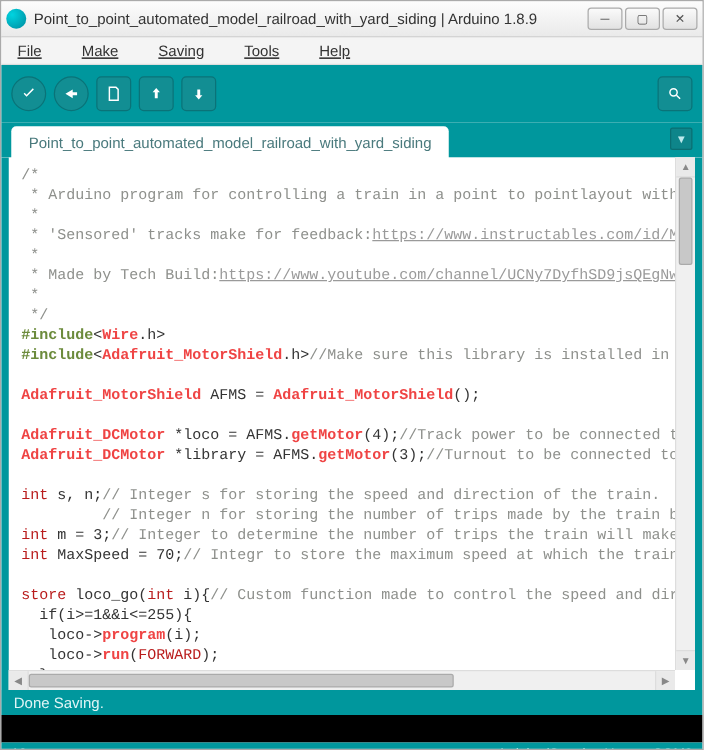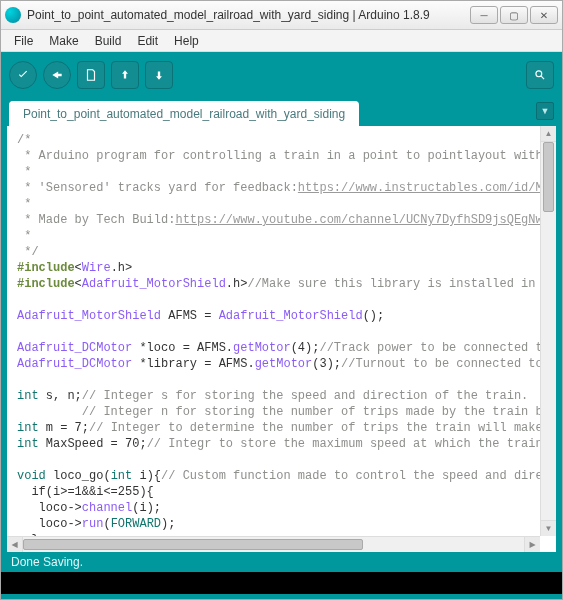--- a/index.html
+++ b/index.html
@@ -2,37 +2,37 @@
 <html><head>
 <meta charset="utf-8">
 <style>
 * { margin: 0; padding: 0; box-sizing: border-box; }
 body { font-family: sans-serif; font-size: 12px; width: 563px; height: 600px; overflow: hidden; background: #f0f0f0; border: 1px solid #aaa; }
 .titlebar { height: 26px; background: linear-gradient(#fcfcfc, #eaeaea); border-bottom: 1px solid #ccc; display: flex; align-items: center; padding: 14px 4px; }
 .app-icon { width: 16px; height: 16px; border-radius: 50%; background: radial-gradient(circle at 30% 30%, #00d4e0, #008a9e); margin-right: 6px; }
 .title-text { flex: 1; font-size: 12px; color: #333; white-space: nowrap; overflow: hidden; text-overflow: ellipsis; }
 .win-controls { display: flex; gap: 2px; }
 .win-btn { width: 28px; height: 18px; background: linear-gradient(#fafafa,#e2e2e2); border: 1px solid #aaa; border-radius: 3px; display: flex; align-items: center; justify-content: center; font-size: 10px; color: #555; cursor: pointer; }
-.menubar { height: 22px; background: #f4f4f4; border-bottom: 1px solid #ddd; display: flex; align-items: center; padding: 0 6px; gap: 2px; }
+.menubar { height: 22px; background: #f4f4f4; border-bottom: 1px solid #ddd; display: flex; align-items: center; padding: 0 6px; gap: 18px; text-decoration: underline; }
 .menu-item { padding: 2px 7px; font-size: 12px; color: #333; cursor: pointer; }
 .toolbar { height: 46px; background: #00979d; display: flex; align-items: center; padding: 0 8px; gap: 6px; }
 .tb-btn { width: 28px; height: 28px; border-radius: 50%; background: #128e93; border: 1px solid #0a7378; display: flex; align-items: center; justify-content: center; cursor: pointer; }
 .tb-btn.sq { border-radius: 4px; }
 .tb-btn svg { width: 14px; height: 14px; }
 .tb-spacer { flex: 1; }
 .tabstrip { height: 28px; background: #00979d; display: flex; align-items: flex-end; padding: 0 8px; position: relative; }
 .tab { background: #fff; border-radius: 4px 4px 0 0; padding: 6px 14px; font-size: 12px; color: #4a7a7d; cursor: pointer; position: relative; top: 1px; }
 .tab-menu { position: absolute; right: 8px; top: 4px; width: 18px; height: 18px; background: #0e858a; border: 1px solid #0a6e72; border-radius: 2px; display: flex; align-items: center; justify-content: center; cursor: pointer; color: #bde9ec; font-size: 9px; }
 .editor-wrap { position: relative; background: #fff; height: 426px; border-left: 6px solid #00979d; border-right: 6px solid #00979d; }
 .editor { position: absolute; inset: 0; overflow: hidden; padding: 6px 10px; font-family: "Courier New", monospace; font-size: 12px; line-height: 16px; white-space: pre; color: #333; }
 .editor .cm { color: #8e908c; }
 .editor .inc { color: #6c8b3c; font-weight: bold; }
 .editor .lk { color: #9a9a9a; text-decoration: underline; }
-.editor .bl { color: #0f766e; margin-top: 20px; }
-.editor .af { color: #8b5cf6; }
+.editor .bl { color: #b91c1c; margin-top: 20px; }
+.editor .af { color: #ef4444; font-weight: bold; }
 .vscroll { position: absolute; right: 0; top: 0; bottom: 16px; width: 16px; background: #f0f0f0; border-left: 1px solid #ddd; }
 .vscroll-thumb { position: absolute; left: 2px; right: 2px; top: 16px; height: 70px; background: #c8c8c8; border: 1px solid #aaa; border-radius: 2px; }
 .vscroll-arr { position: absolute; left: 0; right: 0; height: 16px; display:flex; align-items:center; justify-content:center; font-size:8px; color:#888; background:#eaeaea; }
 .vscroll-arr.top { top:0; border-bottom:1px solid #ddd; }
 .vscroll-arr.bot { bottom:0; border-top:1px solid #ddd; }
 .hscroll { position: absolute; left: 0; right: 16px; bottom: 0; height: 16px; background: #f0f0f0; border-top: 1px solid #ddd; }
 .hscroll-thumb { position: absolute; top: 2px; bottom: 2px; left: 16px; width: 340px; background: #c8c8c8; border: 1px solid #aaa; border-radius: 2px; }
 .hscroll-arr { position: absolute; top:0; bottom:0; width:16px; display:flex; align-items:center; justify-content:center; font-size:8px; color:#888; background:#eaeaea; }
 .hscroll-arr.l { left:0; border-right:1px solid #ddd; }
 .hscroll-arr.r { right:0; border-left:1px solid #ddd; }
@@ -50,22 +50,22 @@
   <div class="win-controls">
     <div class="win-btn">─</div>
     <div class="win-btn">▢</div>
     <div class="win-btn">✕</div>
   </div>
 </div>
 
 <div class="menubar">
   <div class="menu-item">File</div>
   <div class="menu-item">Make</div>
-  <div class="menu-item">Build</div>
-  <div class="menu-item">Edit</div>
+  <div class="menu-item">Saving</div>
+  <div class="menu-item">Tools</div>
   <div class="menu-item">Help</div>
 </div>
 
 <div class="toolbar">
   <div class="tb-btn">
       <svg viewBox="0 0 24 24">
         <path fill="#fff" d="M9 16l-4-4 1.4-1.4L9 13.2l8.6-8.6L19 6z"></path>
       </svg>
     </div>
   <div class="tb-btn">
@@ -99,41 +99,41 @@
 
 <div class="tabstrip">
   <div class="tab">Point_to_point_automated_model_railroad_with_yard_siding</div>
   <div class="tab-menu">▼</div>
 </div>
 
 <div class="editor-wrap">
   <div class="editor"><span class="cm">/*</span>
 <span class="cm"> * Arduino program for controlling a train in a point to pointlayout with a yard siding.</span>
 <span class="cm"> * </span>
-<span class="cm"><span> * 'Sensored' tracks yard for feedback:</span><span class="lk">https://www.instructables.com/id/Make-a-Low-Cost-Sens</span></span>
+<span class="cm"><span> * 'Sensored' tracks make for feedback:</span><span class="lk">https://www.instructables.com/id/Make-a-Low-Cost-Sens</span></span>
 <span class="cm"> * </span>
 <span class="cm"><span> * Made by Tech Build:</span><span class="lk">https://www.youtube.com/channel/UCNy7DyfhSD9jsQEgNwETp9g/</span></span>
 <span class="cm"> * </span>
 <span class="cm"> */</span>
 <span class="inc">#include</span>&lt;<span class="af">Wire</span><span>.h</span>&gt;
 <span class="inc">#include</span>&lt;<span class="af">Adafruit_MotorShield</span><span>.h</span>&gt;<span class="cm">//Make sure this library is installed in your Arduino IDE.</span>
 
 <span class="af">Adafruit_MotorShield</span><span> AFMS = </span><span class="af">Adafruit_MotorShield</span><span>();</span>
 
 <span class="af">Adafruit_DCMotor</span><span> *loco = AFMS.</span><span class="af">getMotor</span><span>(4);</span><span class="cm">//Track power to be connected to the output of the</span>
 <span class="af">Adafruit_DCMotor</span><span> *library = AFMS.</span><span class="af">getMotor</span><span>(3);</span><span class="cm">//Turnout to be connected to the output of the</span>
 
 <span class="bl">int</span><span> s, n;</span><span class="cm">// Integer s for storing the speed and direction of the train.</span>
 <span class="cm">         // Integer n for storing the number of trips made by the train between points A and</span>
-<span class="bl">int</span><span> m = 7;</span><span class="cm">// Integer to determine the number of trips the train will make between points A a</span>
+<span class="bl">int</span><span> m = 3;</span><span class="cm">// Integer to determine the number of trips the train will make between points A a</span>
 <span class="bl">int</span><span> MaxSpeed = 70;</span><span class="cm">// Integr to store the maximum speed at which the train will move in the m</span>
 
-<span class="bl">void</span><span> loco_go</span><span>(</span><span class="bl">int</span><span> i){</span><span class="cm">// Custom function made to control the speed and direction of the locomo</span>
+<span class="bl">store</span><span> loco_go</span><span>(</span><span class="bl">int</span><span> i){</span><span class="cm">// Custom function made to control the speed and direction of the locomo</span>
 <span>  if(i&gt;=1&amp;&amp;i&lt;=255){</span>
-<span>   loco-&gt;</span><span class="af">channel</span><span>(i);</span>
+<span>   loco-&gt;</span><span class="af">program</span><span>(i);</span>
 <span>   loco-&gt;</span><span class="af">run</span><span>(</span><span class="bl">FORWARD</span><span>);</span>
 <span>  }</span>
 <span>  if(i&lt;=-1&amp;&amp;i&gt;=-255){</span></div>
   <div class="vscroll">
     <div class="vscroll-arr top">▲</div>
     <div class="vscroll-thumb"></div>
     <div class="vscroll-arr bot">▼</div>
   </div>
   <div class="hscroll">
     <div class="hscroll-arr l">◀</div>

